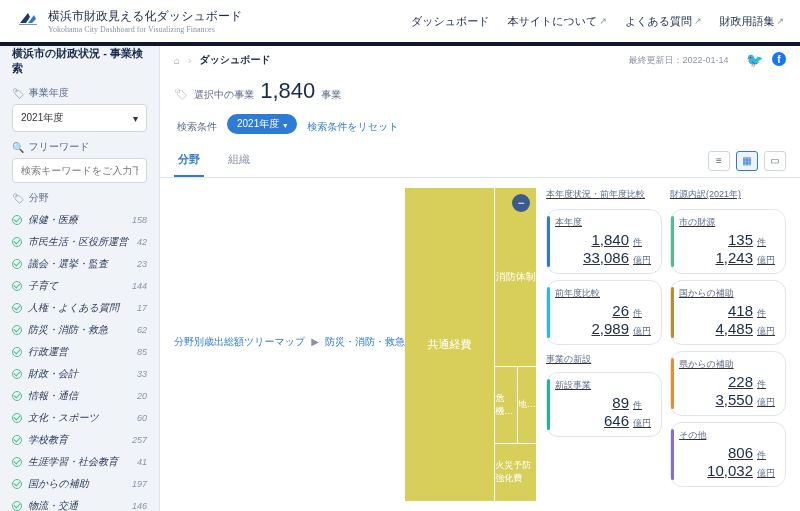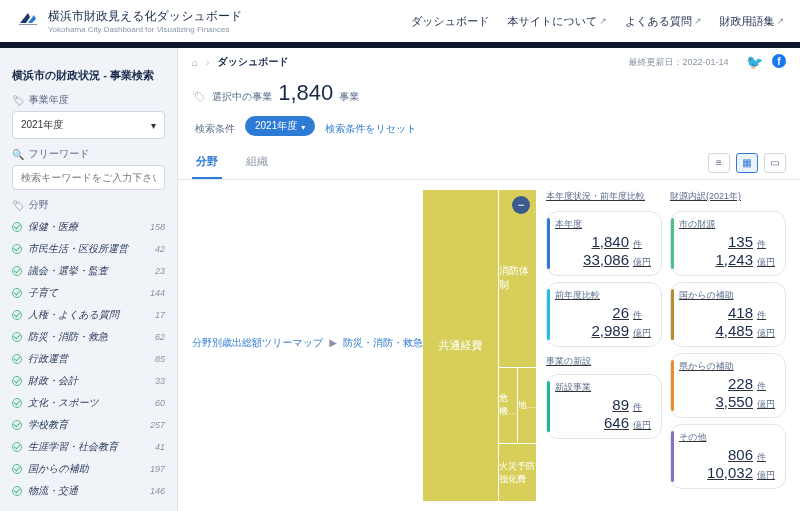--- a/index.html
+++ b/index.html
@@ -1,26 +1,26 @@
 <!DOCTYPE html>
 <html><head>
 <meta charset="utf-8">
 <style>
 * { margin: 0; padding: 0; box-sizing: border-box; }
 body { font-family: "Hiragino Sans", "Meiryo", sans-serif; font-size: 11px; color: #333; background: #f5f7fa; }
 .app { display: flex; flex-direction: column; height: 511px; width: 800px; overflow: hidden; }
-.topbar { display: flex; align-items: center; padding: 8px 16px; background: #fff; border-bottom: 6px solid #0f172a; }
+.topbar { display: flex; align-items: center; padding: 8px 16px; background: #fff; border-bottom: 4px solid #0f172a; font-family: Liberation Serif, serif; }
 .logo { width: 24px; height: 24px; margin-right: 8px; }
 .brand-main { font-size: 12px; color: #1a2b4c; font-weight: 500; }
 .brand-sub { font-size: 8px; color: #8a94a6; }
 .nav-links { margin-left: auto; display: flex; gap: 18px; align-items: center; }
 .nav-link { color: #1a2b4c; font-size: 11px; display: flex; align-items: center; gap: 2px; cursor: pointer; }
 .ext-icon { font-size: 9px; color: #8a94a6; }
 .body { display: flex; flex: 1; overflow: hidden; }
-.sidebar { width: 178px; background: #f0f3f8; border-right: 1px solid #e0e5ec; overflow-y: auto; padding: 20px 12px 20px; }
+.sidebar { width: 160px; background: #f0f3f8; border-right: 1px solid #e0e5ec; overflow-y: auto; padding: 0 12px 20px; }
 .sidebar-title { font-size: 11px; color: #1a2b4c; font-weight: 600; margin-bottom: 10px; }
 .section-hd { display: flex; align-items: center; gap: 4px; font-size: 10px; color: #5a6b8c; margin: 8px 0 4px; }
 .tag-icon { color: #8a94a6; font-size: 10px; }
 .select-box { width: 100%; padding: 6px 8px; border: 1px solid #d0d7e2; border-radius: 4px; background: #fff; font-size: 10px; display: flex; justify-content: space-between; align-items: center; cursor: pointer; }
 .search-box { width: 100%; padding: 6px 8px; border: 1px solid #d0d7e2; border-radius: 4px; background: #fff; font-size: 10px; color: #aab2c0; }
 .cat-list { list-style: none; margin-top: 4px; }
 .cat-row { display: flex; align-items: center; padding: 4px 0; font-size: 10px; color: #2a3b5c; cursor: pointer; font-style: italic; }
 .check { width: 10px; height: 10px; border: 1.5px solid #4dc08a; border-radius: 50%; margin-right: 6px; position: relative; flex-shrink: 0; }
 .check::after { content: ""; position: absolute; left: 2px; top: 0px; width: 3px; height: 5px; border: solid #4dc08a; border-width: 0 1.5px 1.5px 0; transform: rotate(45deg); }
 .cat-name { flex: 1; }
@@ -171,20 +171,25 @@
             <span class="cat-name">行政運営</span>
             <span class="cat-count">85</span>
           </li>
           <li class="cat-row">
             <span class="check"></span>
             <span class="cat-name">財政・会計</span>
             <span class="cat-count">33</span>
           </li>
           <li class="cat-row">
             <span class="check"></span>
+            <span class="cat-name">情報・通信</span>
+            <span class="cat-count">20</span>
+          </li>
+          <li class="cat-row">
+            <span class="check"></span>
             <span class="cat-name">文化・スポーツ</span>
             <span class="cat-count">60</span>
           </li>
           <li class="cat-row">
             <span class="check"></span>
             <span class="cat-name">学校教育</span>
             <span class="cat-count">257</span>
           </li>
           <li class="cat-row">
             <span class="check"></span>

